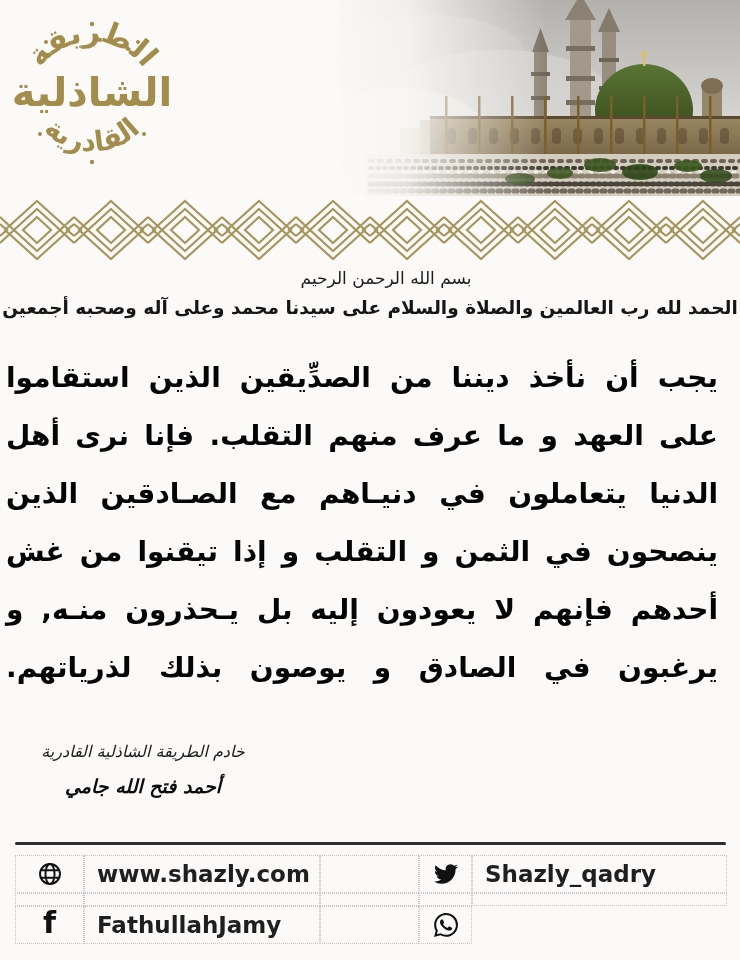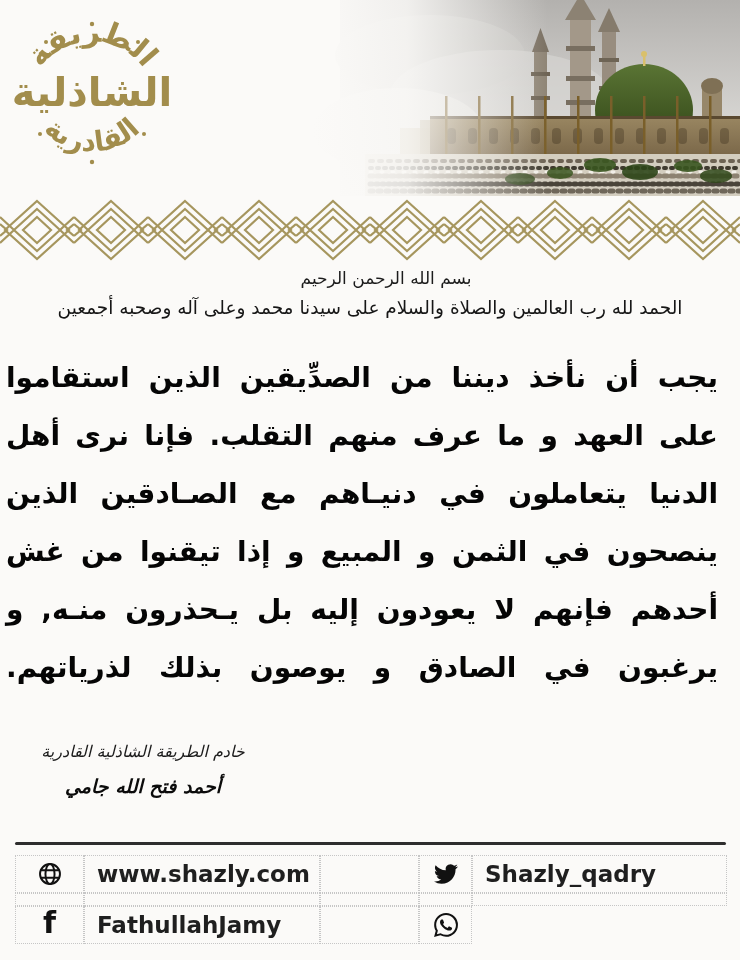--- a/index.html
+++ b/index.html
@@ -19,21 +19,21 @@
   .logo{position:absolute;top:2px;left:6px;width:172px;height:182px;}
   
   .knot{position:absolute;top:196px;left:0;width:740px;height:68px;}
   
   .basmala{
     position:absolute;top:268px;left:16px;width:740px;text-align:center;
     direction:rtl;font-size:17px;color:#1c1c1c;white-space:nowrap;
   }
   .hamdala{
     position:absolute;top:297px;left:0;width:740px;text-align:center;
-    direction:rtl;font-size:18.5px;color:#161616;white-space:nowrap;
+    direction:rtl;font-size:18.5px;color:#161616;white-space:nowrap;font-weight:bold;
   }
   
   .bodytext{position:absolute;top:349px;left:6px;right:22px;direction:rtl;}
   .bodytext .line{
     font-size:28px;font-weight:bold;color:#050505;line-height:58px;
     text-align:justify;text-align-last:justify;
   }
   .bodytext .line.last{text-align-last:justify;}
   
   .signature{position:absolute;left:12px;top:742px;width:262px;text-align:center;direction:rtl;font-style:italic;}
@@ -174,21 +174,21 @@
     <rect width="740" height="68" fill="url(#kp)"></rect>
   </svg>
 
   <div class="basmala">بسم الله الرحمن الرحيم</div>
   <div class="hamdala">الحمد لله رب العالمين والصلاة والسلام على سيدنا محمد وعلى آله وصحبه أجمعين</div>
 
   <div class="bodytext">
     <div class="line">يجب أن نأخذ ديننا من الصدِّيقين الذين استقاموا</div>
     <div class="line">على العهد و ما عرف منهم التقلب. فإنا نرى أهل</div>
     <div class="line">الدنيا يتعاملون في دنيـاهم مع الصـادقين الذين</div>
-    <div class="line">ينصحون في الثمن و المبيع و إذا تيقنوا من غش</div>
+    <div class="line">ينصحون في الثمن و التقلب و إذا تيقنوا من غش</div>
     <div class="line">أحدهم فإنهم لا يعودون إليه بل يـحذرون منـه, و</div>
     <div class="line last">يرغبون في الصادق و يوصون بذلك لذرياتهم.</div>
   </div>
 
   <div class="signature">
     <div class="sig-title">خادم الطريقة الشاذلية القادرية</div>
     <div class="sig-name">أحمد فتح الله جامي</div>
   </div>
 
   <div class="divider"></div>

